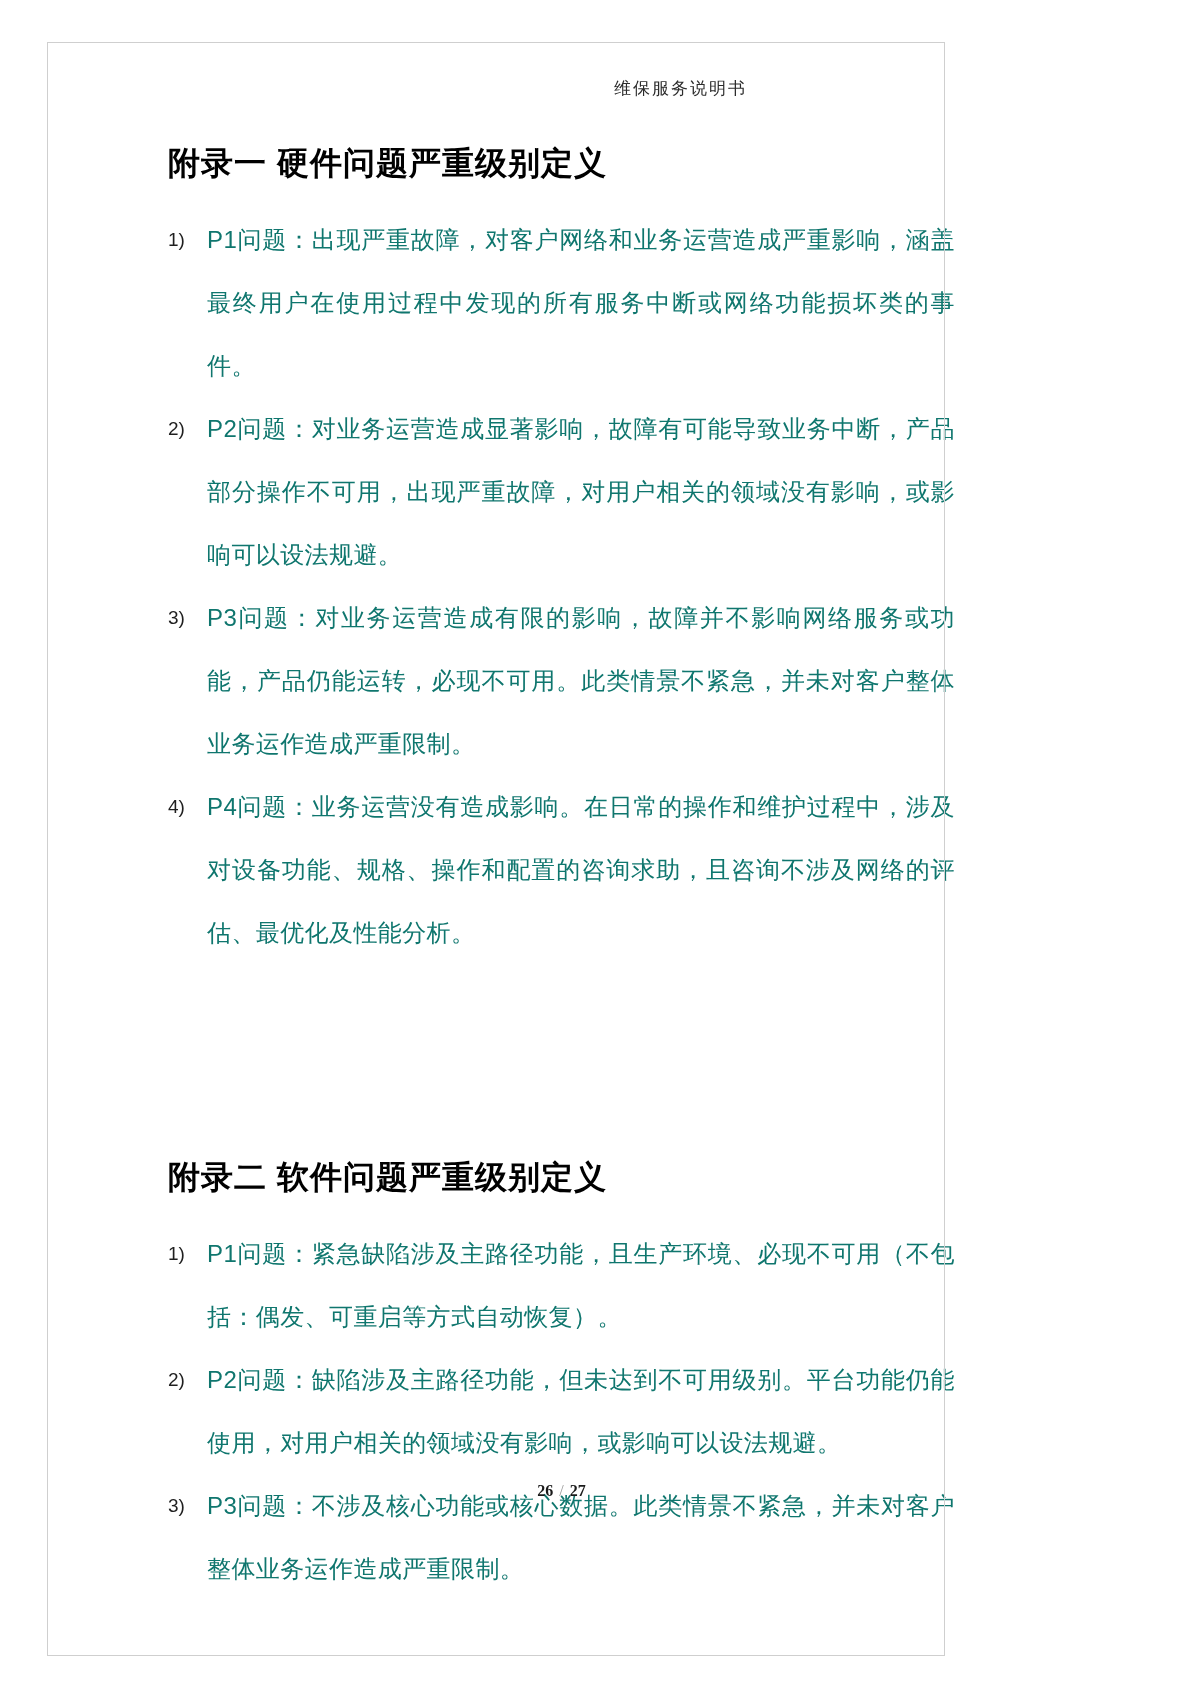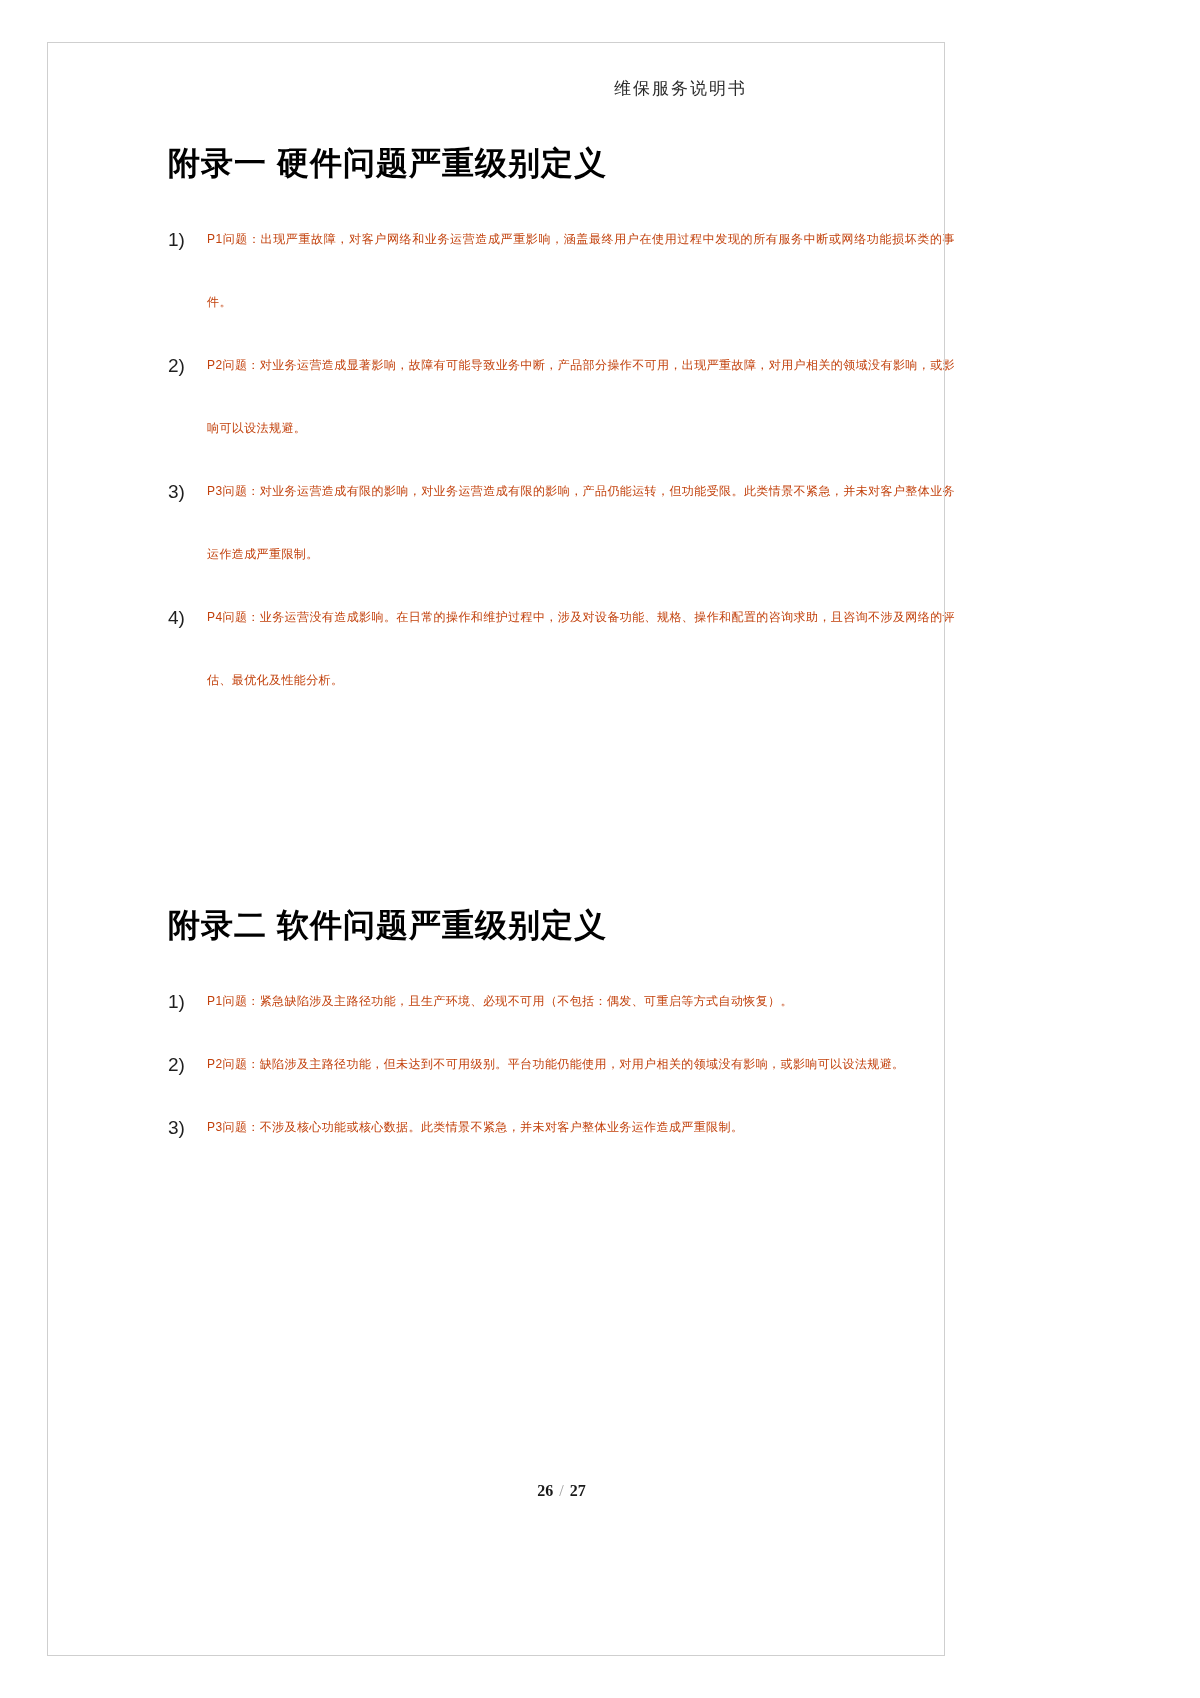--- a/index.html
+++ b/index.html
@@ -57,23 +57,23 @@
     align-items: flex-start;
   }
   .num {
     flex: 0 0 39px;
     font-size: 19px;
     line-height: 63px;
     color: #1f1f1f;
   }
   .txt {
     flex: 1 1 auto;
-    font-size: 12px;
+    font-size: 24px;
     line-height: 63px;
-    color: #c2410c;
+    color: #0f766e;
     text-align: justify;
     letter-spacing: 0.4px;
   }
   .footer {
     position: absolute;
     top: 1482px;
     left: 168px;
     width: 787px;
     text-align: center;
     font-family: "Liberation Serif", serif;
@@ -108,21 +108,21 @@
       <div class="item">
         <span class="num">1)</span>
         <span class="txt">P1问题：出现严重故障，对客户网络和业务运营造成严重影响，涵盖最终用户在使用过程中发现的所有服务中断或网络功能损坏类的事件。</span>
       </div>
       <div class="item">
         <span class="num">2)</span>
         <span class="txt">P2问题：对业务运营造成显著影响，故障有可能导致业务中断，产品部分操作不可用，出现严重故障，对用户相关的领域没有影响，或影响可以设法规避。</span>
       </div>
       <div class="item">
         <span class="num">3)</span>
-        <span class="txt">P3问题：对业务运营造成有限的影响，对业务运营造成有限的影响，产品仍能运转，但功能受限。此类情景不紧急，并未对客户整体业务运作造成严重限制。</span>
+        <span class="txt">P3问题：对业务运营造成有限的影响，故障并不影响网络服务或功能，产品仍能运转，必现不可用。此类情景不紧急，并未对客户整体业务运作造成严重限制。</span>
       </div>
       <div class="item">
         <span class="num">4)</span>
         <span class="txt">P4问题：业务运营没有造成影响。在日常的操作和维护过程中，涉及对设备功能、规格、操作和配置的咨询求助，且咨询不涉及网络的评估、最优化及性能分析。</span>
       </div>
     </div>
 
     <h1 class="section-heading second">附录二 软件问题严重级别定义</h1>
 
     <div class="list">

